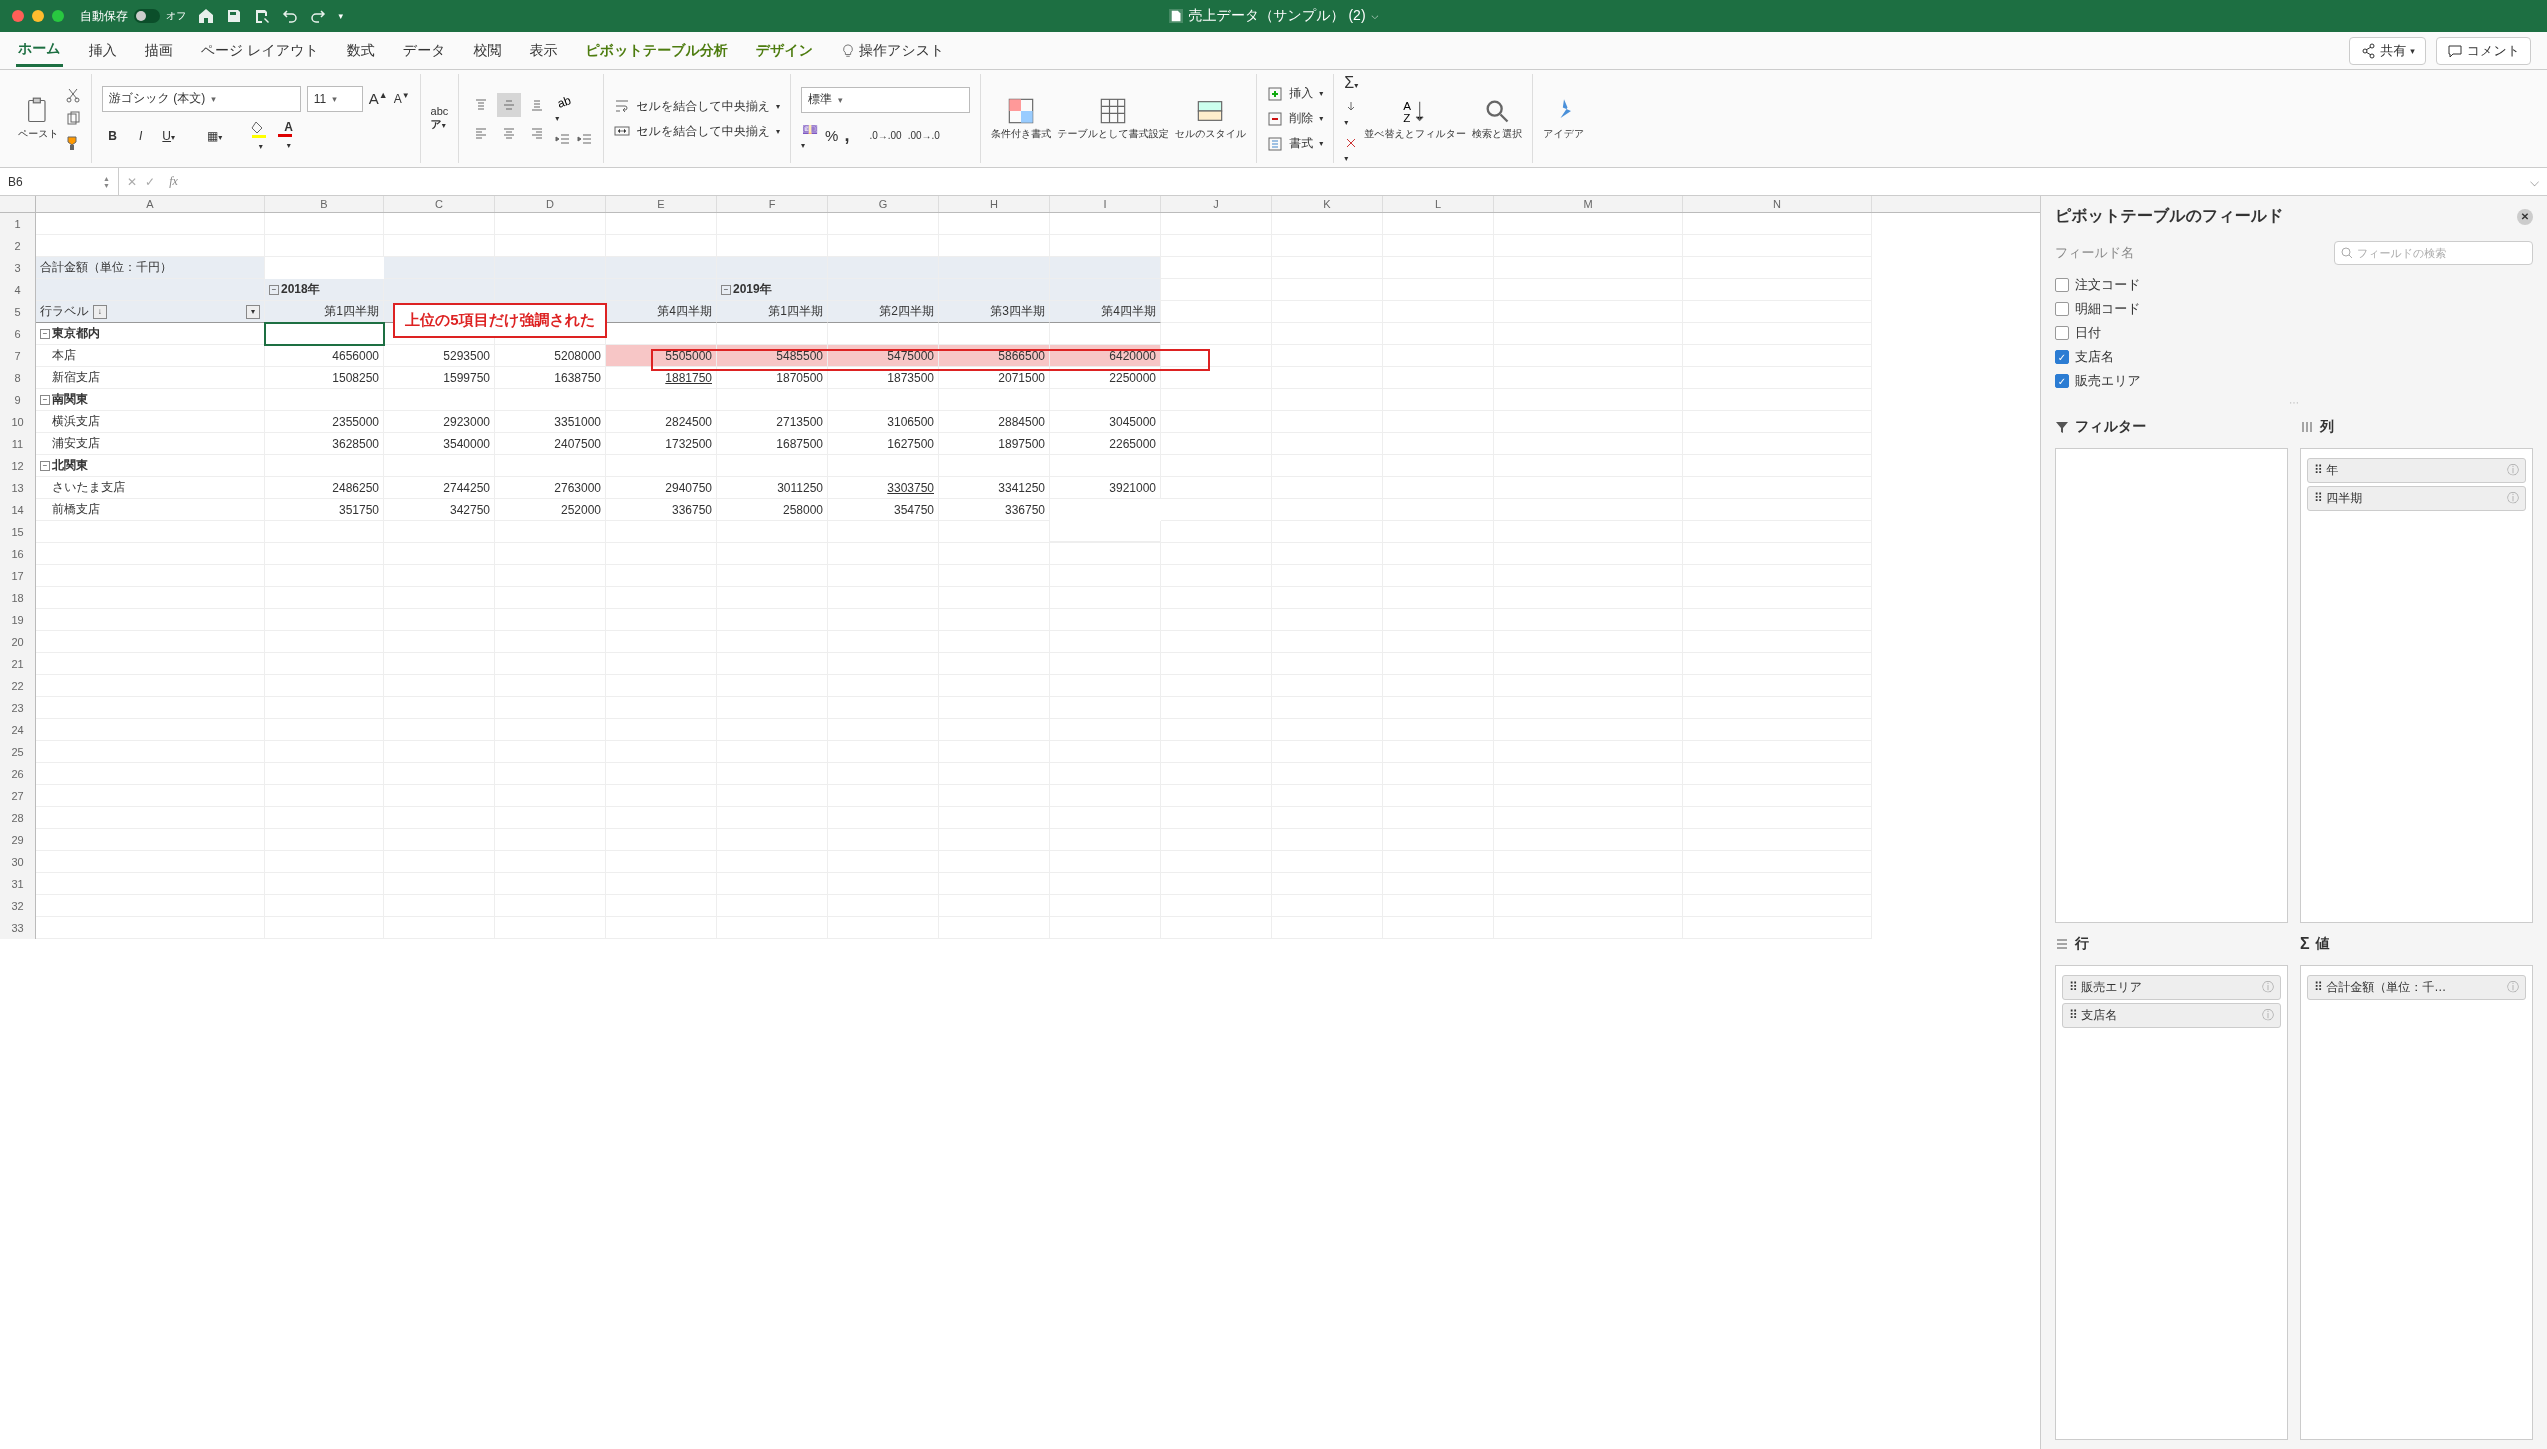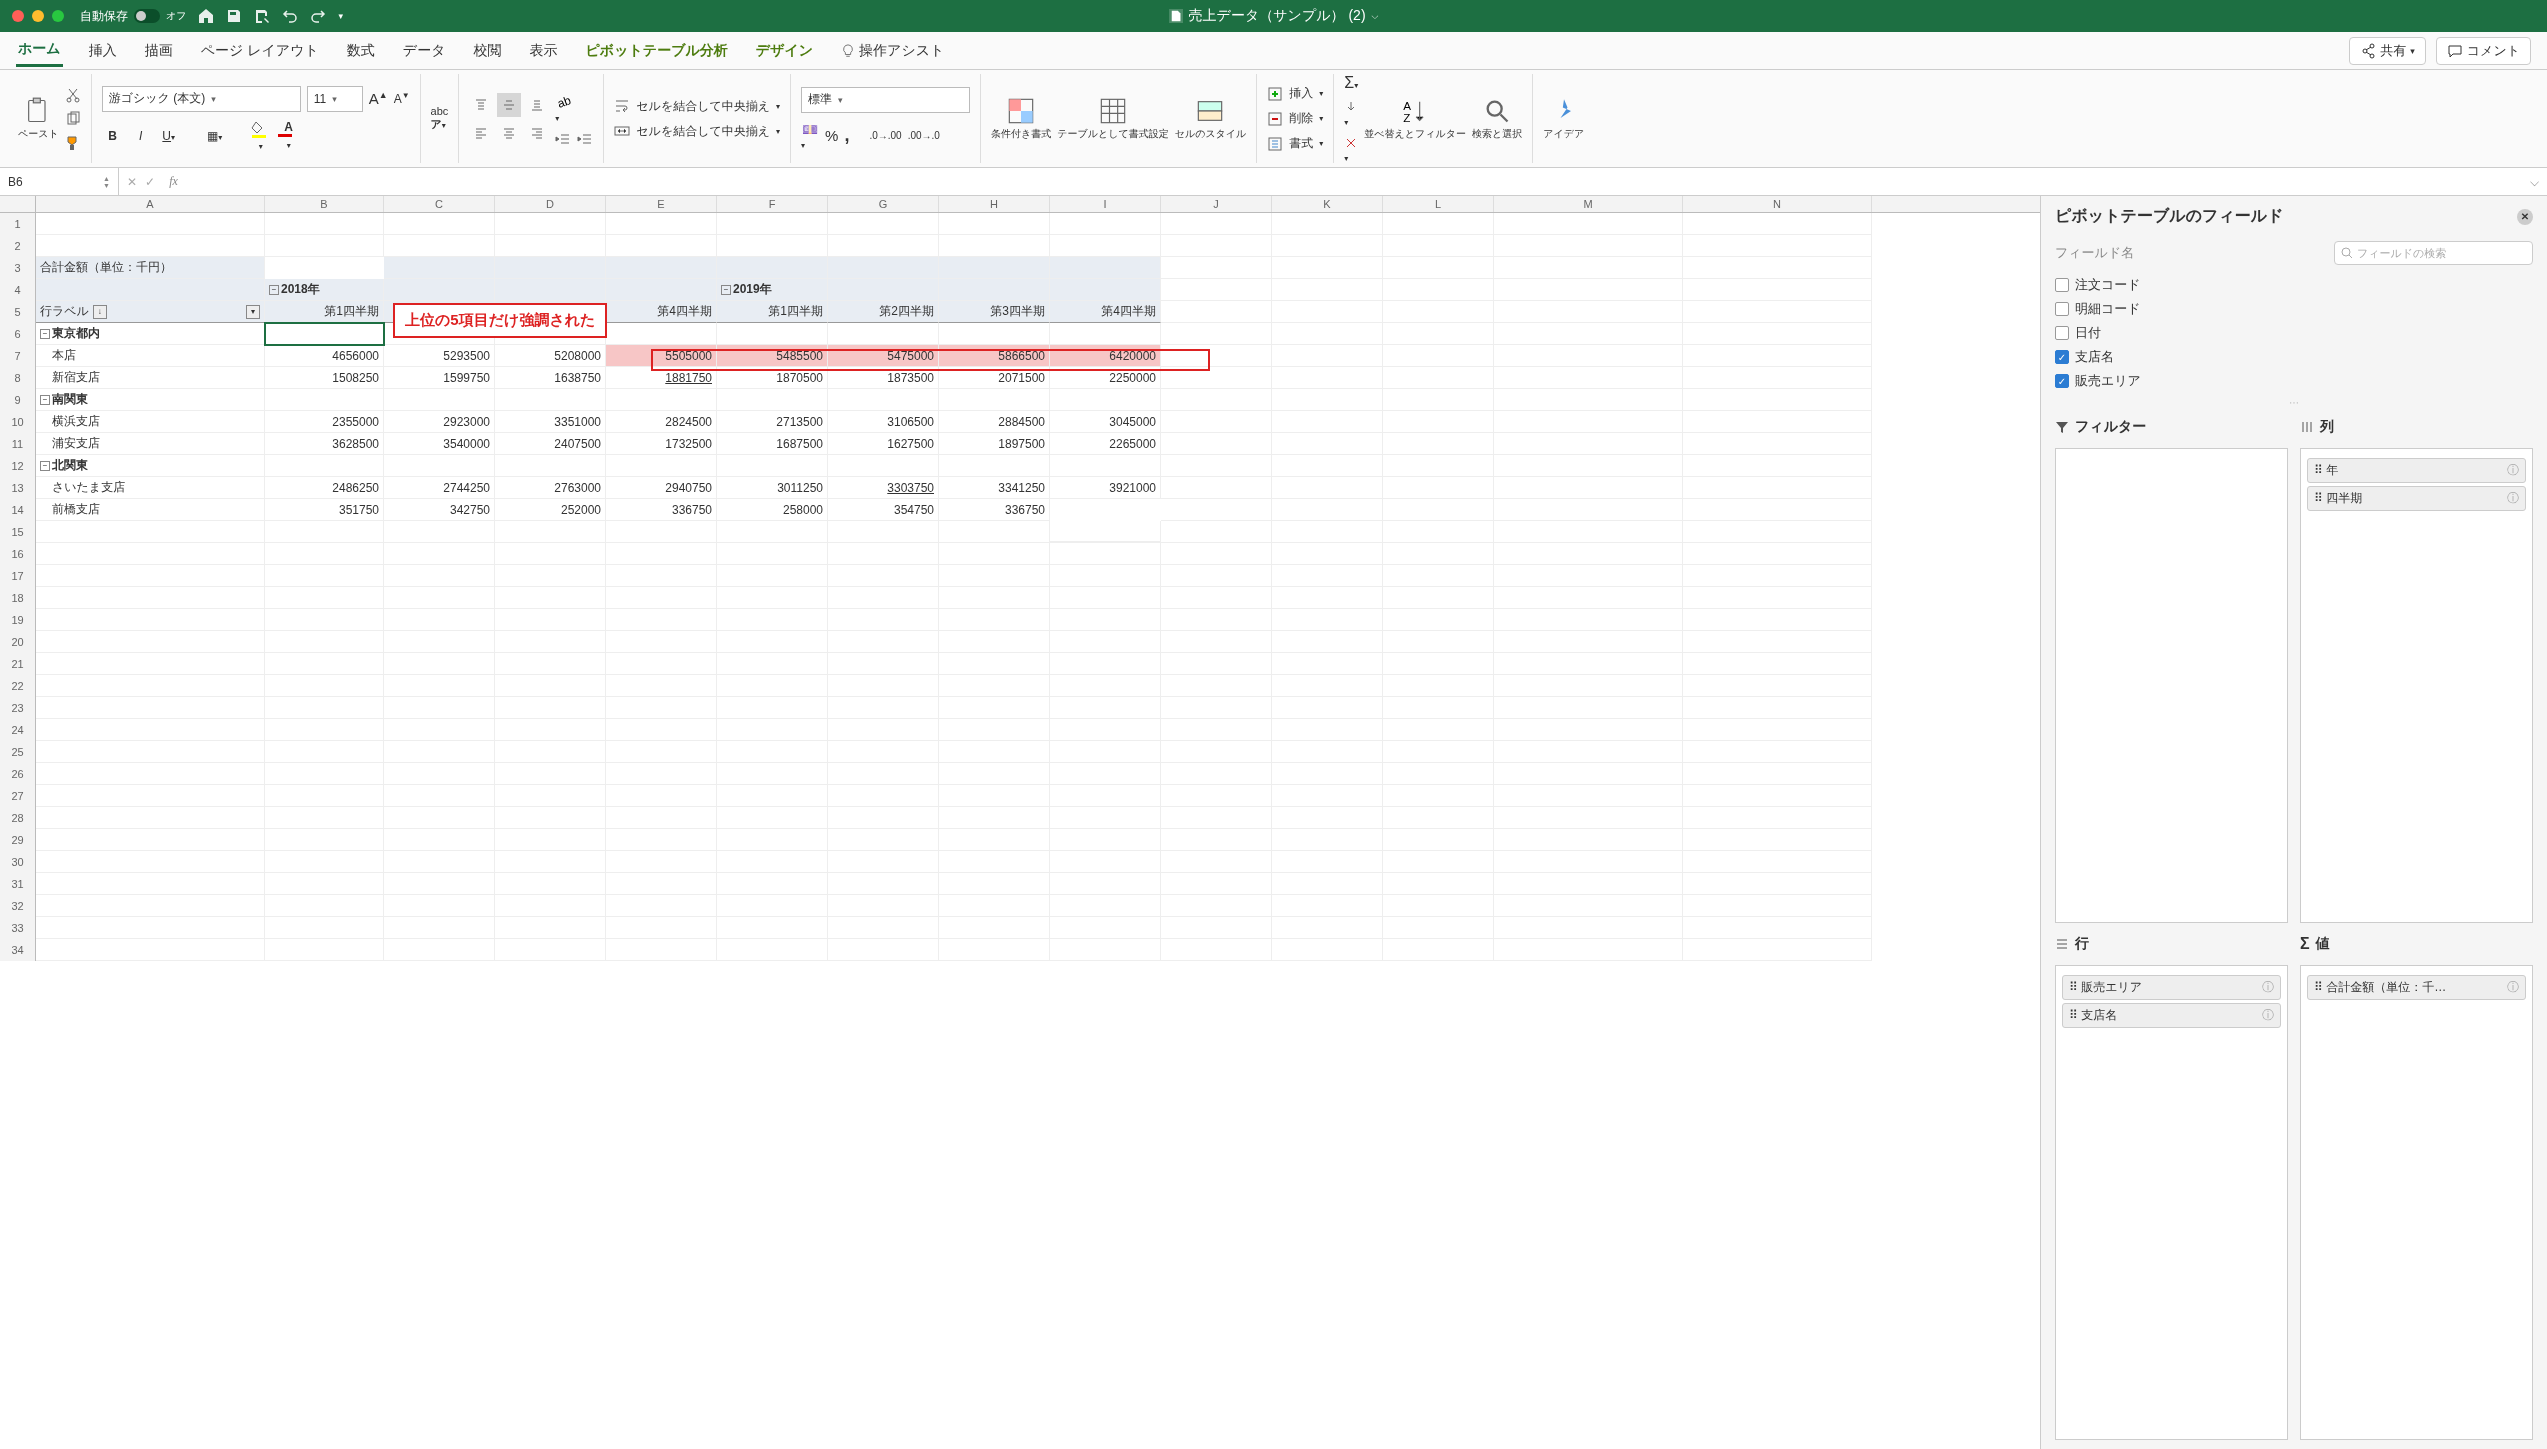--- a/index.html
+++ b/index.html
@@ -1035,37 +1035,20 @@
             <div class="cell " style="width: 111px;"></div>
             <div class="cell " style="width: 111px;"></div>
             <div class="cell " style="width: 111px;"></div>
             <div class="cell " style="width: 111px;"></div>
             <div class="cell " style="width: 111px;"></div>
             <div class="cell " style="width: 111px;"></div>
             <div class="cell " style="width: 111px;"></div>
             <div class="cell " style="width: 189px;"></div>
             <div class="cell " style="width: 189px;"></div>
           </div>
-          <div class="row">
-            <div class="rowhead">34</div>
-            <div class="cell " style="width: 229px;"></div>
-            <div class="cell " style="width: 119px;"></div>
-            <div class="cell " style="width: 111px;"></div>
-            <div class="cell " style="width: 111px;"></div>
-            <div class="cell " style="width: 111px;"></div>
-            <div class="cell " style="width: 111px;"></div>
-            <div class="cell " style="width: 111px;"></div>
-            <div class="cell " style="width: 111px;"></div>
-            <div class="cell " style="width: 111px;"></div>
-            <div class="cell " style="width: 111px;"></div>
-            <div class="cell " style="width: 111px;"></div>
-            <div class="cell " style="width: 111px;"></div>
-            <div class="cell " style="width: 189px;"></div>
-            <div class="cell " style="width: 189px;"></div>
-          </div>
         </div>
       <div class="callout" style="left:393px; top:107px;">上位の5項目だけ強調された</div>
       <div class="hlbox" style="left:651px; top:153px; width:559px; height:22px;"></div>
     </div>
 
     <div class="panel">
       <div class="panel-title">
         <span>ピボットテーブルのフィールド</span>
         <div class="panel-close">✕</div>
       </div>

